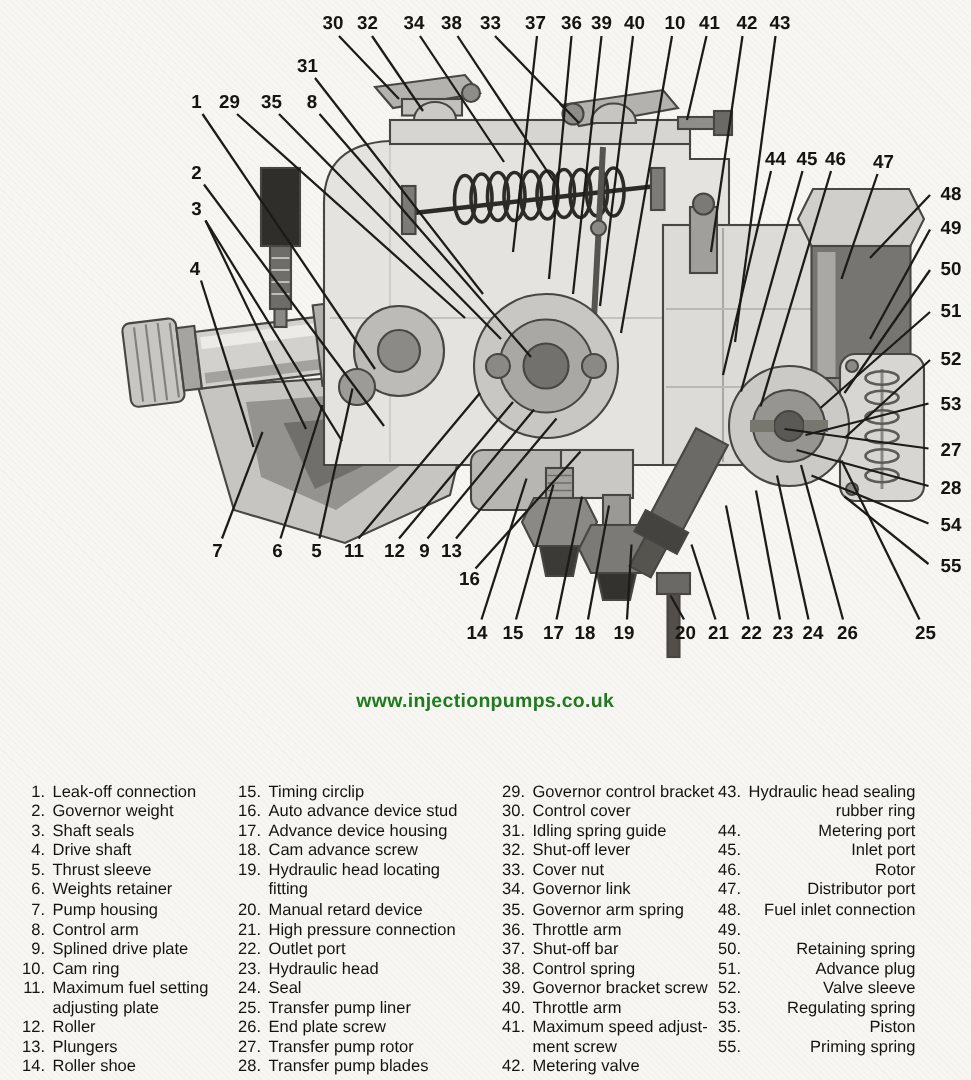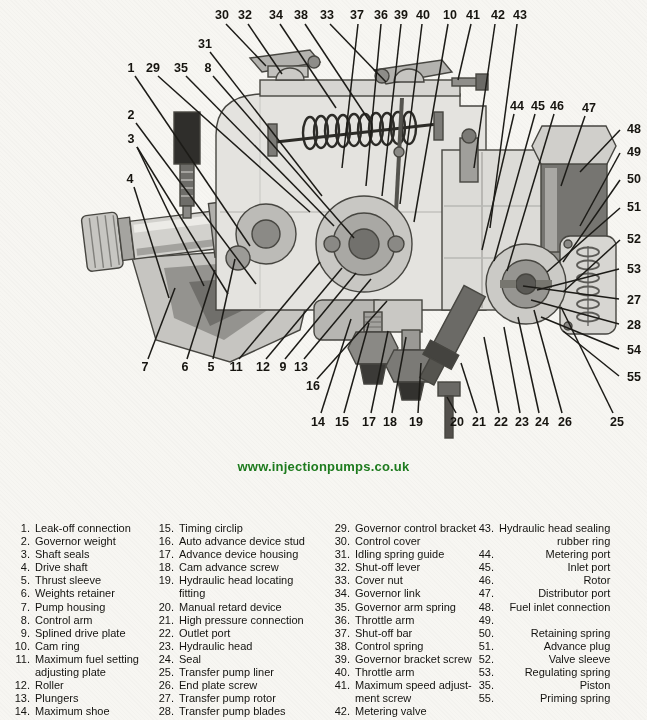--- a/index.html
+++ b/index.html
@@ -370,21 +370,21 @@
       <div class="item">
         <span class="num">12.</span>
         <span class="txt">Roller</span>
       </div>
       <div class="item">
         <span class="num">13.</span>
         <span class="txt">Plungers</span>
       </div>
       <div class="item">
         <span class="num">14.</span>
-        <span class="txt">Maximum shoe</span>
+        <span class="txt">Roller shoe</span>
       </div>
     </div>
     <div class="col col2">
       <div class="item">
         <span class="num">15.</span>
         <span class="txt">Timing circlip</span>
       </div>
       <div class="item">
         <span class="num">16.</span>
         <span class="txt">Auto advance device stud</span>

